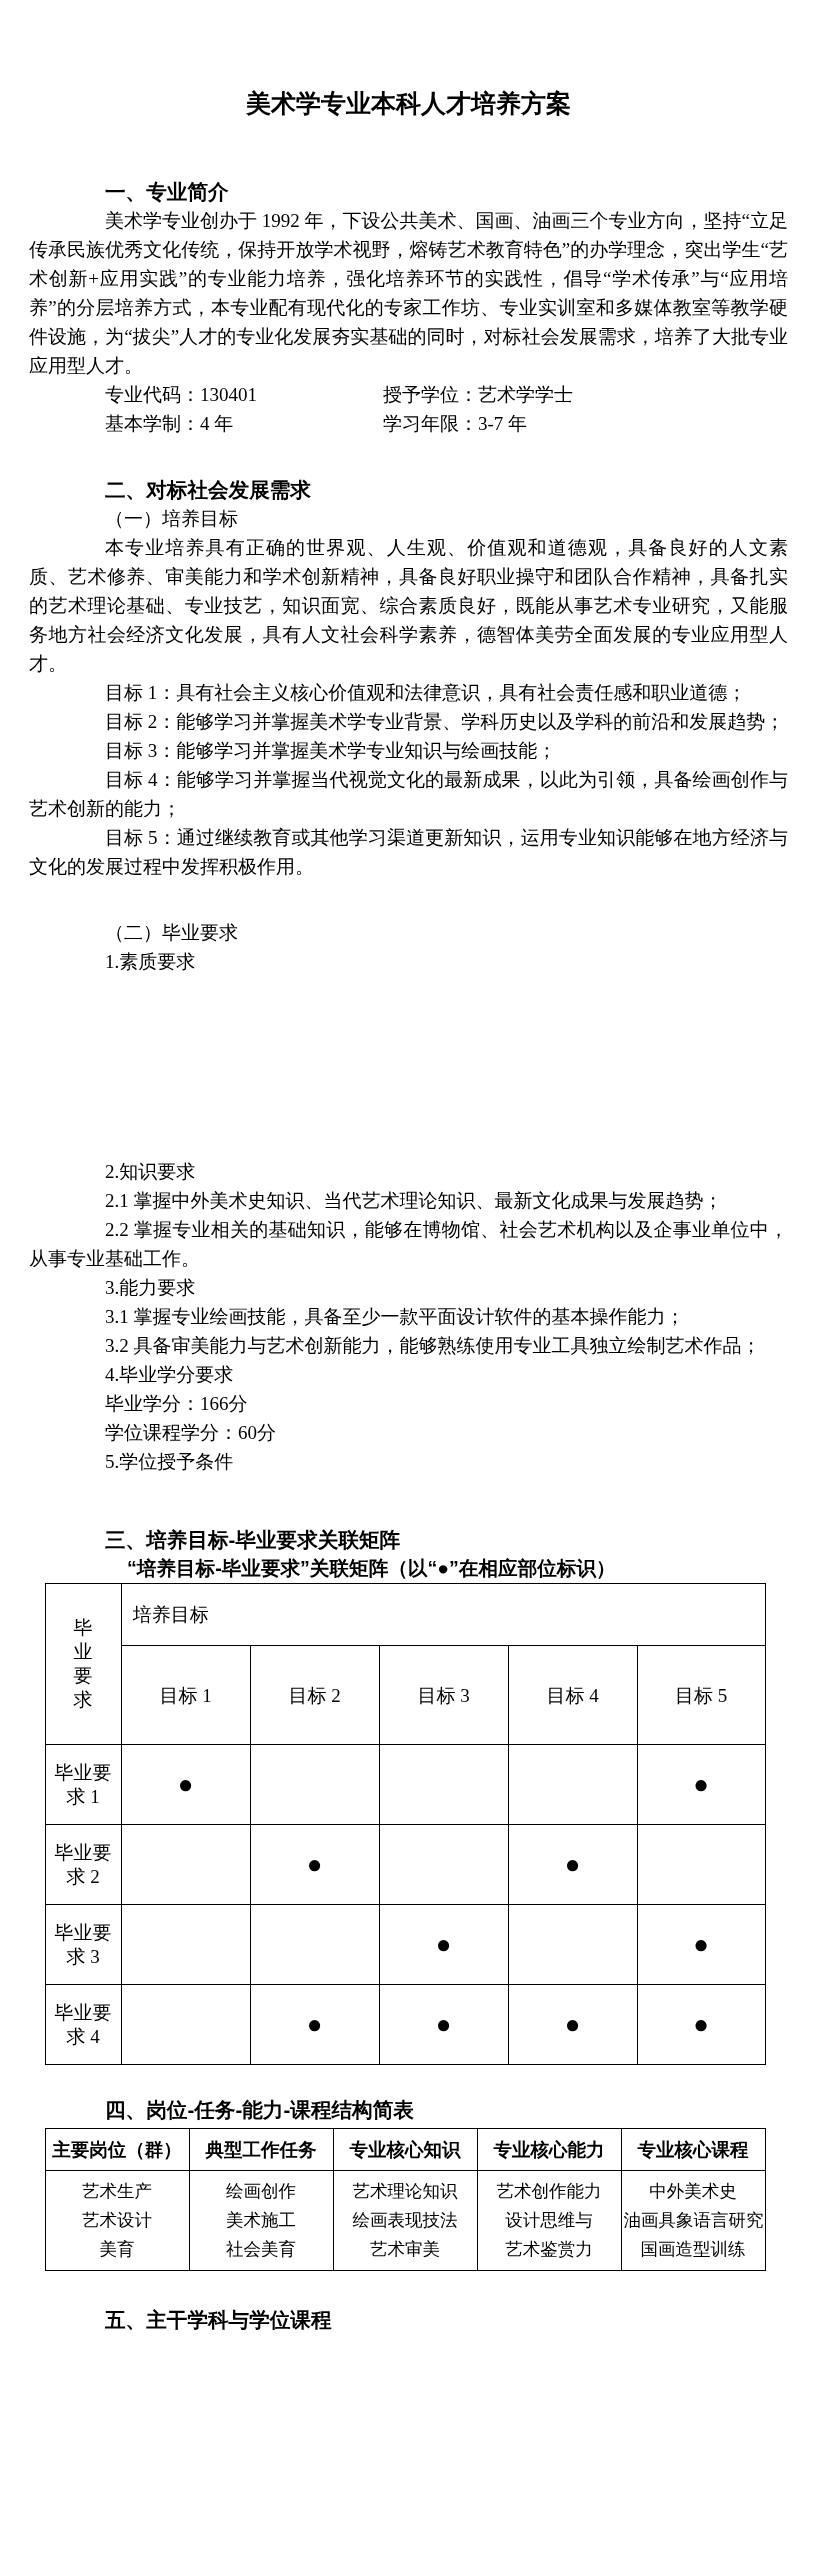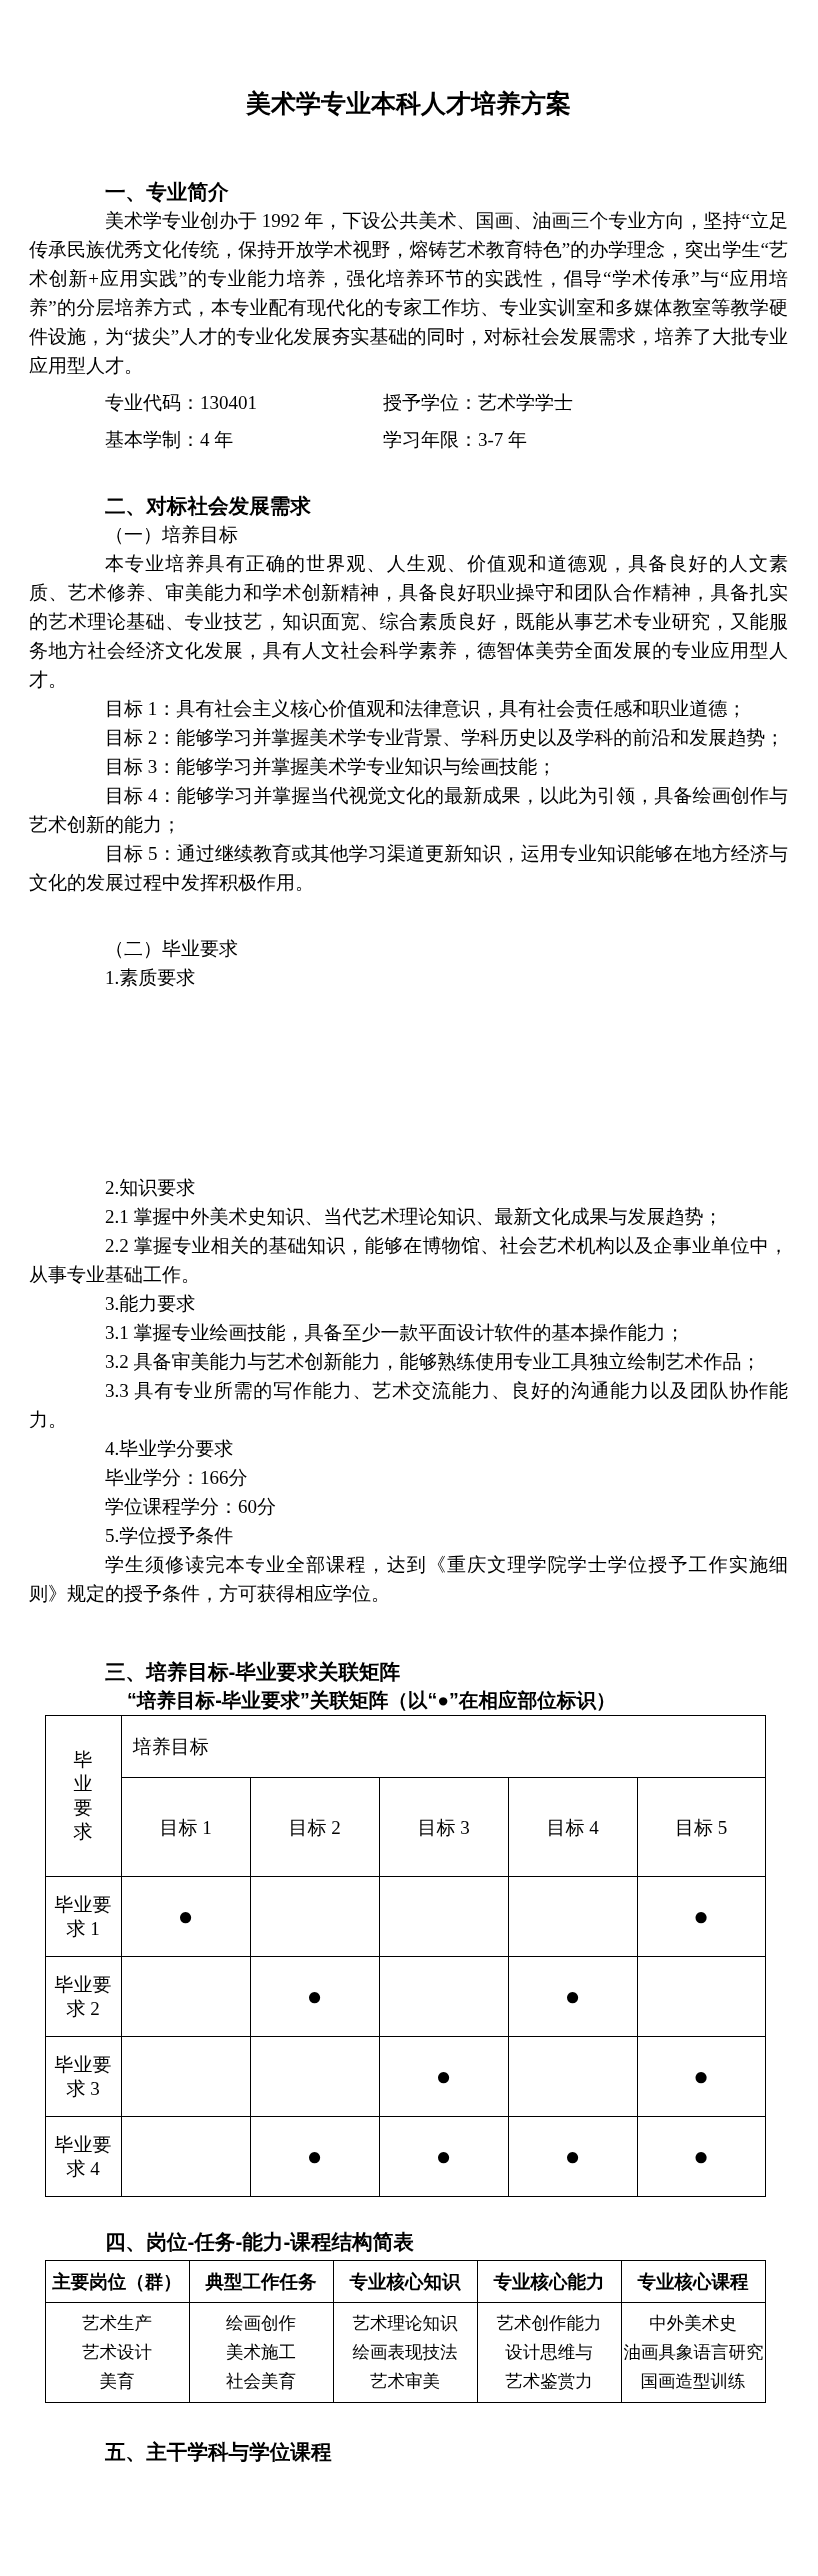--- a/index.html
+++ b/index.html
@@ -20,21 +20,21 @@
     text-align:center;margin:8px;
   }
   .h2{
     font-family:"Liberation Sans","DejaVu Sans",sans-serif;
     font-weight:bold;font-size:20.6px;line-height:29px;
     margin:30px 0 0 0;text-indent:76px;white-space:nowrap;
   }
   .p{margin:0;text-indent:76px;text-align:justify;}
   .p-flow{margin:0;text-indent:76px;}
   .kv{margin:0;text-indent:76px;white-space:nowrap;}
-  .kv .k1{display:inline-block;width:278px;text-indent:0;margin-top:8px;}
+  .kv .k1{display:inline-block;width:278px;text-indent:0;}
   .cap{
     font-family:"Liberation Sans","DejaVu Sans",sans-serif;
     font-weight:bold;font-size:19.6px;line-height:29px;
     margin:0;text-indent:98px;white-space:nowrap;
   }
   .mt108{margin-top:56px;}
   .mt72{margin-top:37px;}
   .mt352{margin-top:181px;}
   .mt95{margin-top:49px;}
   .mt325{}
@@ -88,26 +88,24 @@
   <p class="p">目标 4：能够学习并掌握当代视觉文化的最新成果，以此为引领，具备绘画创作与艺术创新的能力；</p>
   <p class="p">目标 5：通过继续教育或其他学习渠道更新知识，运用专业知识能够在地方经济与文化的发展过程中发挥积极作用。</p>
   <p class="p-flow mt72">（二）毕业要求</p>
   <p class="p-flow">1.素质要求</p>
   <p class="p-flow mt352">2.知识要求</p>
   <p class="p">2.1 掌握中外美术史知识、当代艺术理论知识、最新文化成果与发展趋势；</p>
   <p class="p">2.2 掌握专业相关的基础知识，能够在博物馆、社会艺术机构以及企事业单位中，从事专业基础工作。</p>
   <p class="p-flow">3.能力要求</p>
   <p class="p">3.1 掌握专业绘画技能，具备至少一款平面设计软件的基本操作能力；</p>
   <p class="p">3.2 具备审美能力与艺术创新能力，能够熟练使用专业工具独立绘制艺术作品；</p>
-  <p class="p">3.3 具有专业所需的写作能力、艺术交流能力、良好的沟通能力以及团队协作能力。</p>
   <p class="p-flow">4.毕业学分要求</p>
   <p class="p-flow">毕业学分：166分</p>
   <p class="p-flow">学位课程学分：60分</p>
   <p class="p-flow">5.学位授予条件</p>
-  <p class="p">学生须修读完本专业全部课程，达到《重庆文理学院学士学位授予工作实施细则》规定的授予条件，方可获得相应学位。</p>
 
   <p class="h2 mt95">三、培养目标-毕业要求关联矩阵</p>
   <p class="cap">“培养目标-毕业要求”关联矩阵（以“●”在相应部位标识）</p>
   <table class="matrix">
     <colgroup>
         <col style="width:76px">
         <col style="width:129px">
         <col style="width:129px">
         <col style="width:129px">
         <col style="width:129px">

